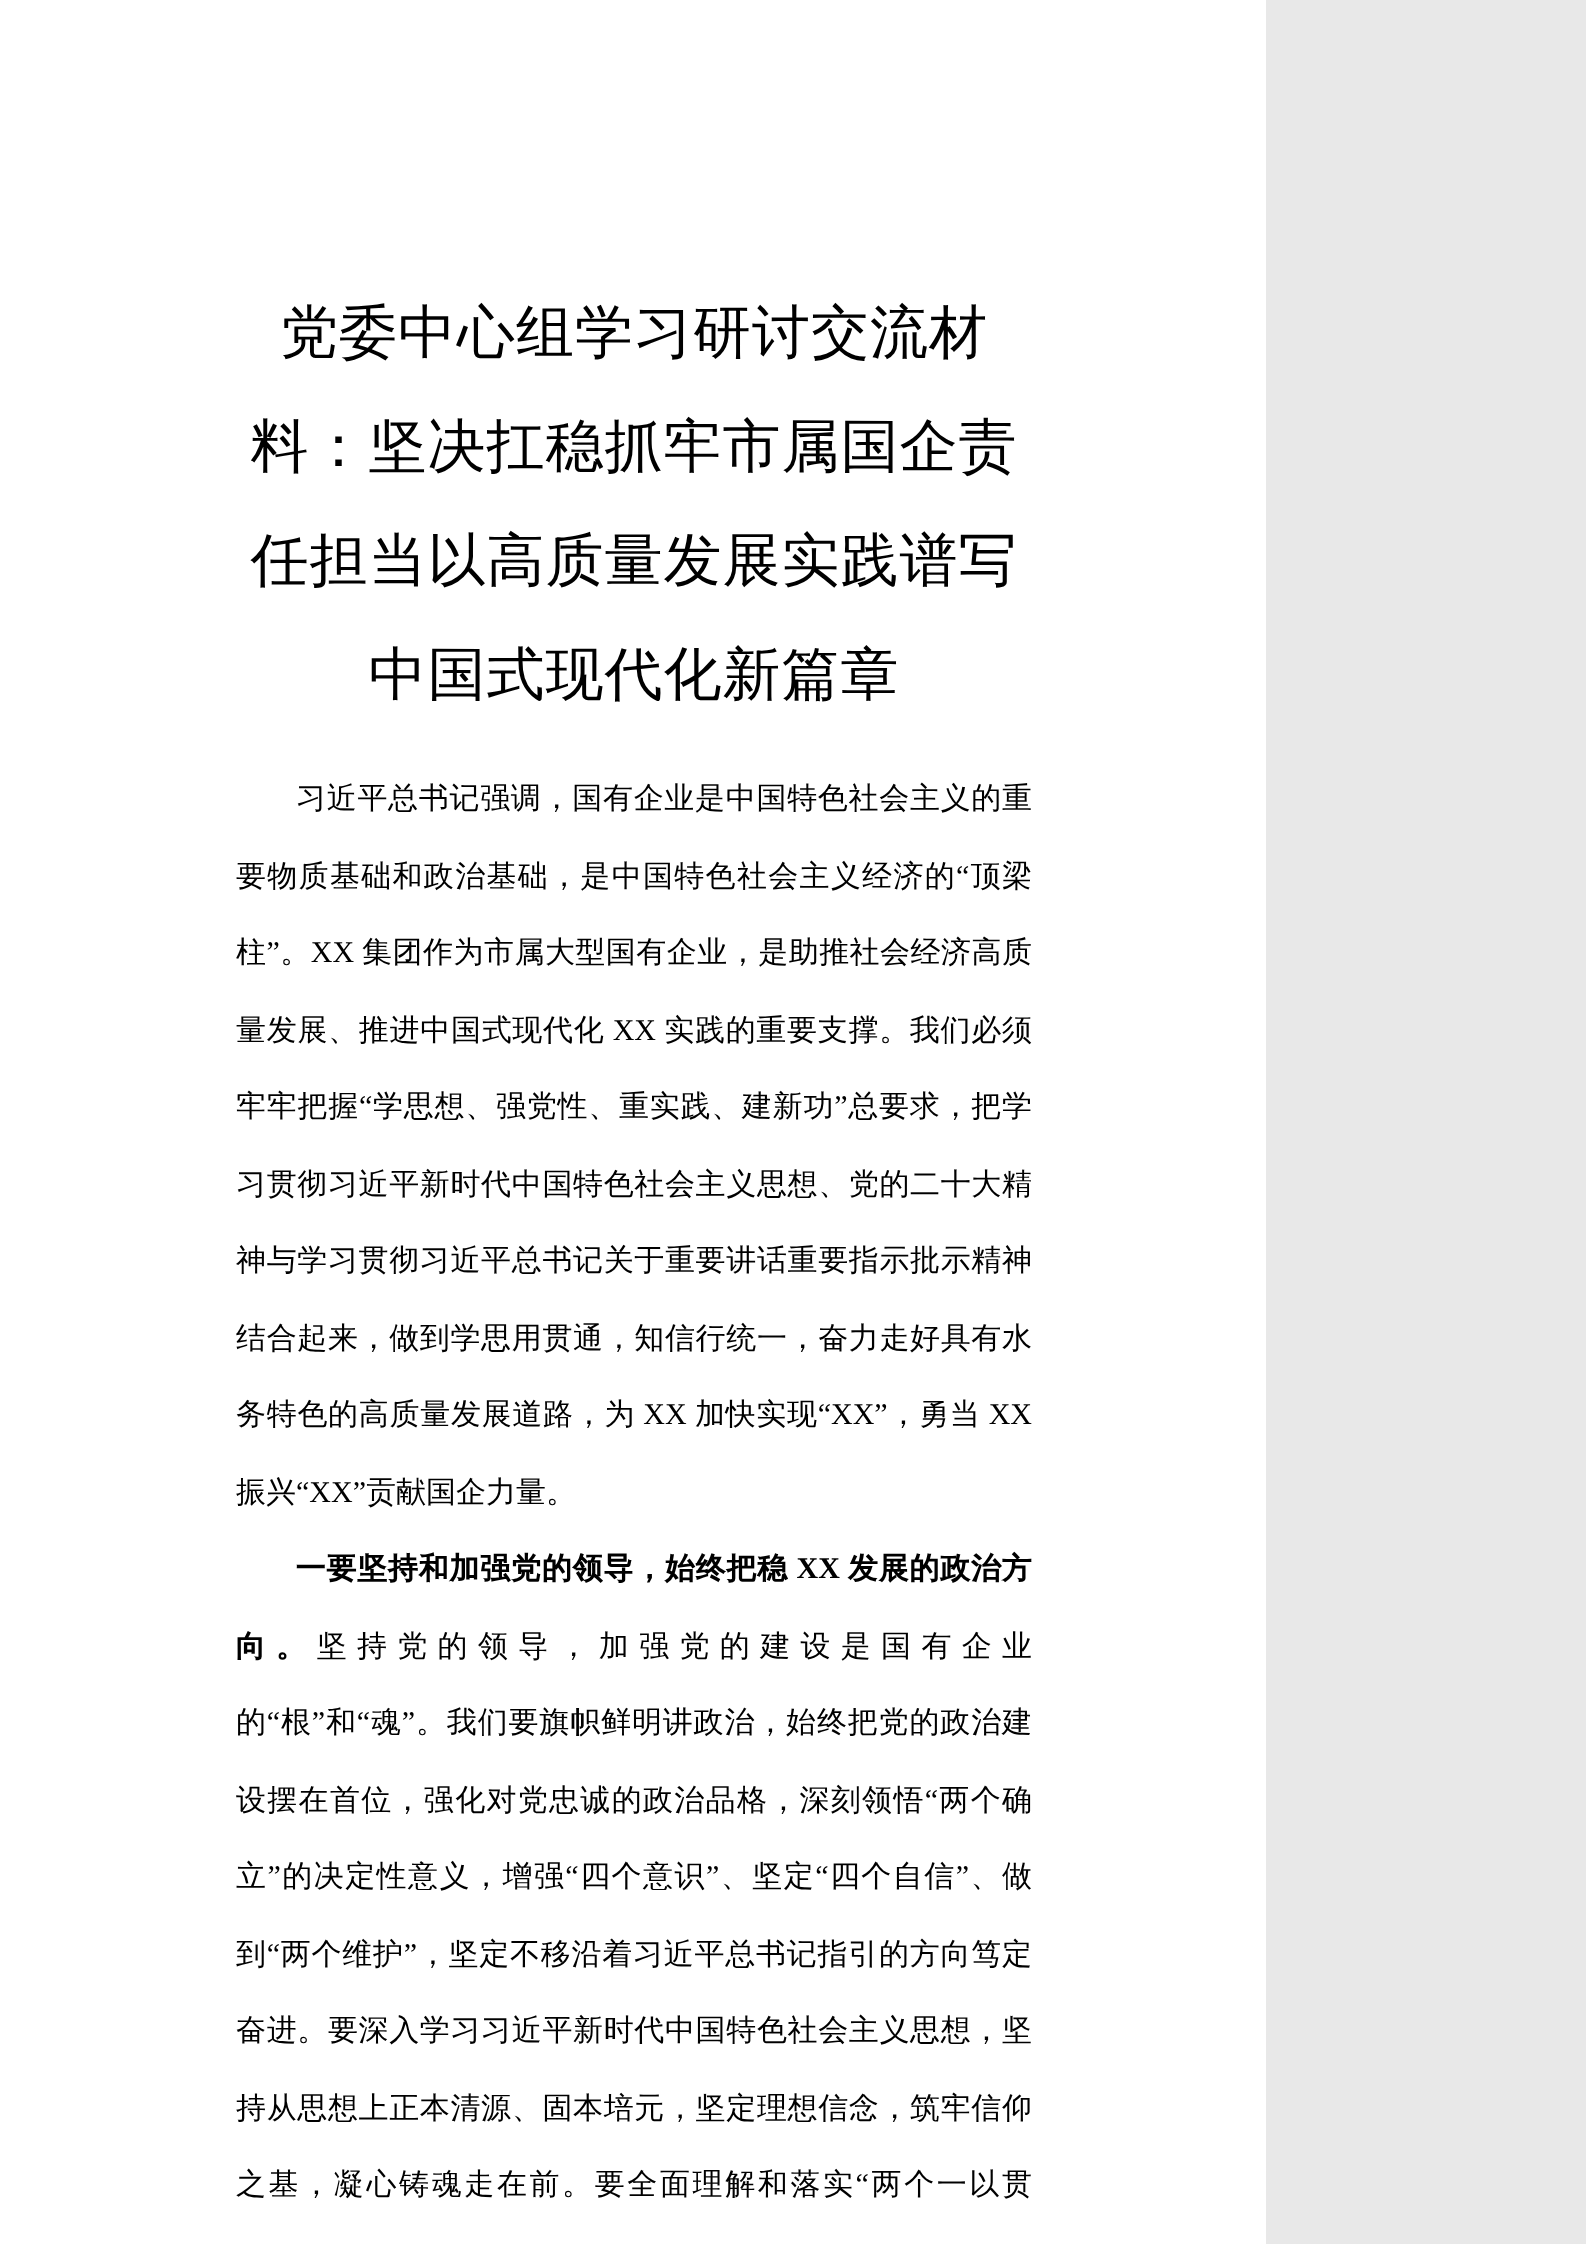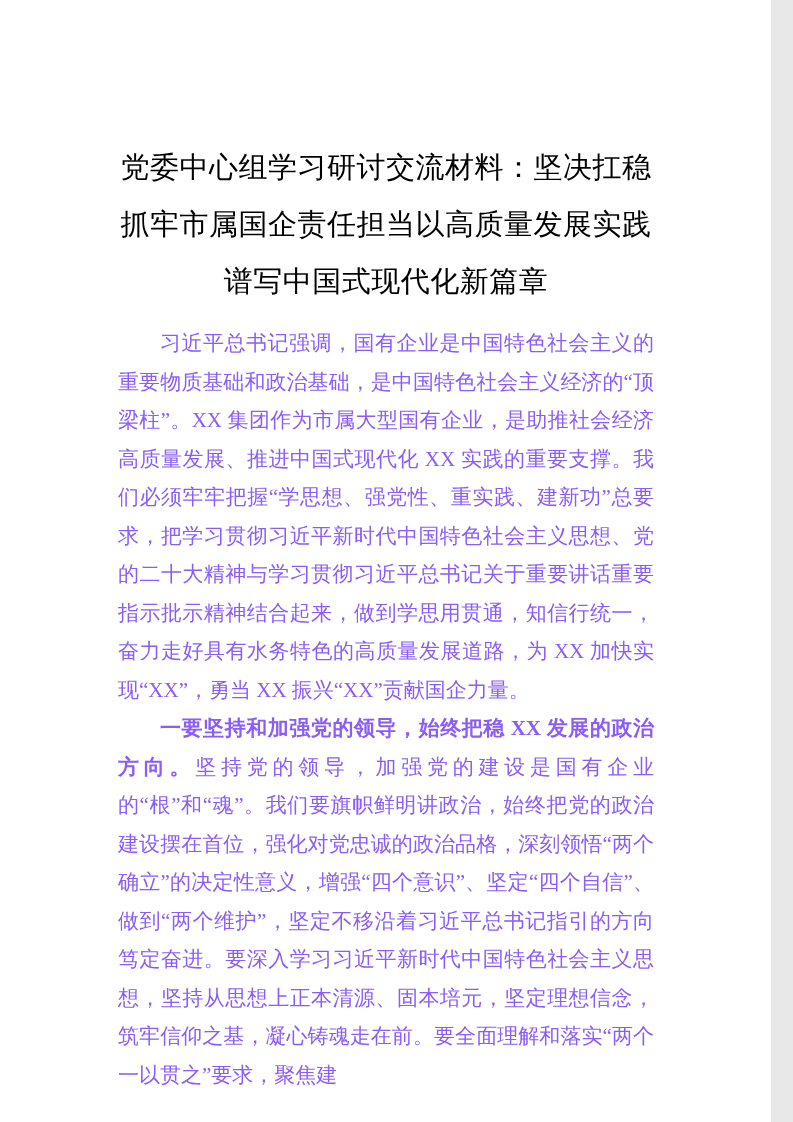--- a/index.html
+++ b/index.html
@@ -7,21 +7,21 @@
     padding: 0;
   }
   body {
     width: 793px;
     height: 1122px;
     background: #e8e8e8;
     font-family: "Liberation Serif", "DejaVu Serif", serif;
   }
   .page {
     position: relative;
-    width: 771px;
+    width: 633px;
     height: 1122px;
     background: #ffffff;
     box-sizing: border-box;
     padding: 139px 117px 0 118px;
     overflow: hidden;
     color: #000000;
   }
   .doc-title {
     margin: 0;
     font-family: "Liberation Sans", "DejaVu Sans", sans-serif;
@@ -30,26 +30,26 @@
     line-height: 57px;
     text-align: center;
     color: #000000;
     letter-spacing: 0.5px;
   }
   .doc-body {
     margin-top: 14px;
   }
   .doc-paragraph {
     margin: 0;
-    font-size: 21px;
+    font-size: 15px;
     line-height: 38.5px;
     text-align: justify;
     text-justify: inter-ideograph;
     text-indent: 2em;
-    color: #8b5cf6;
+    color: #000000;
     word-break: break-all;
   }
   .doc-paragraph .lead-bold {
     font-weight: bold;
   }
 </style>
 </head>
 <body>
 
 <div class="page" style="background: rgb(255, 255, 255); color: rgb(0, 0, 0);">

